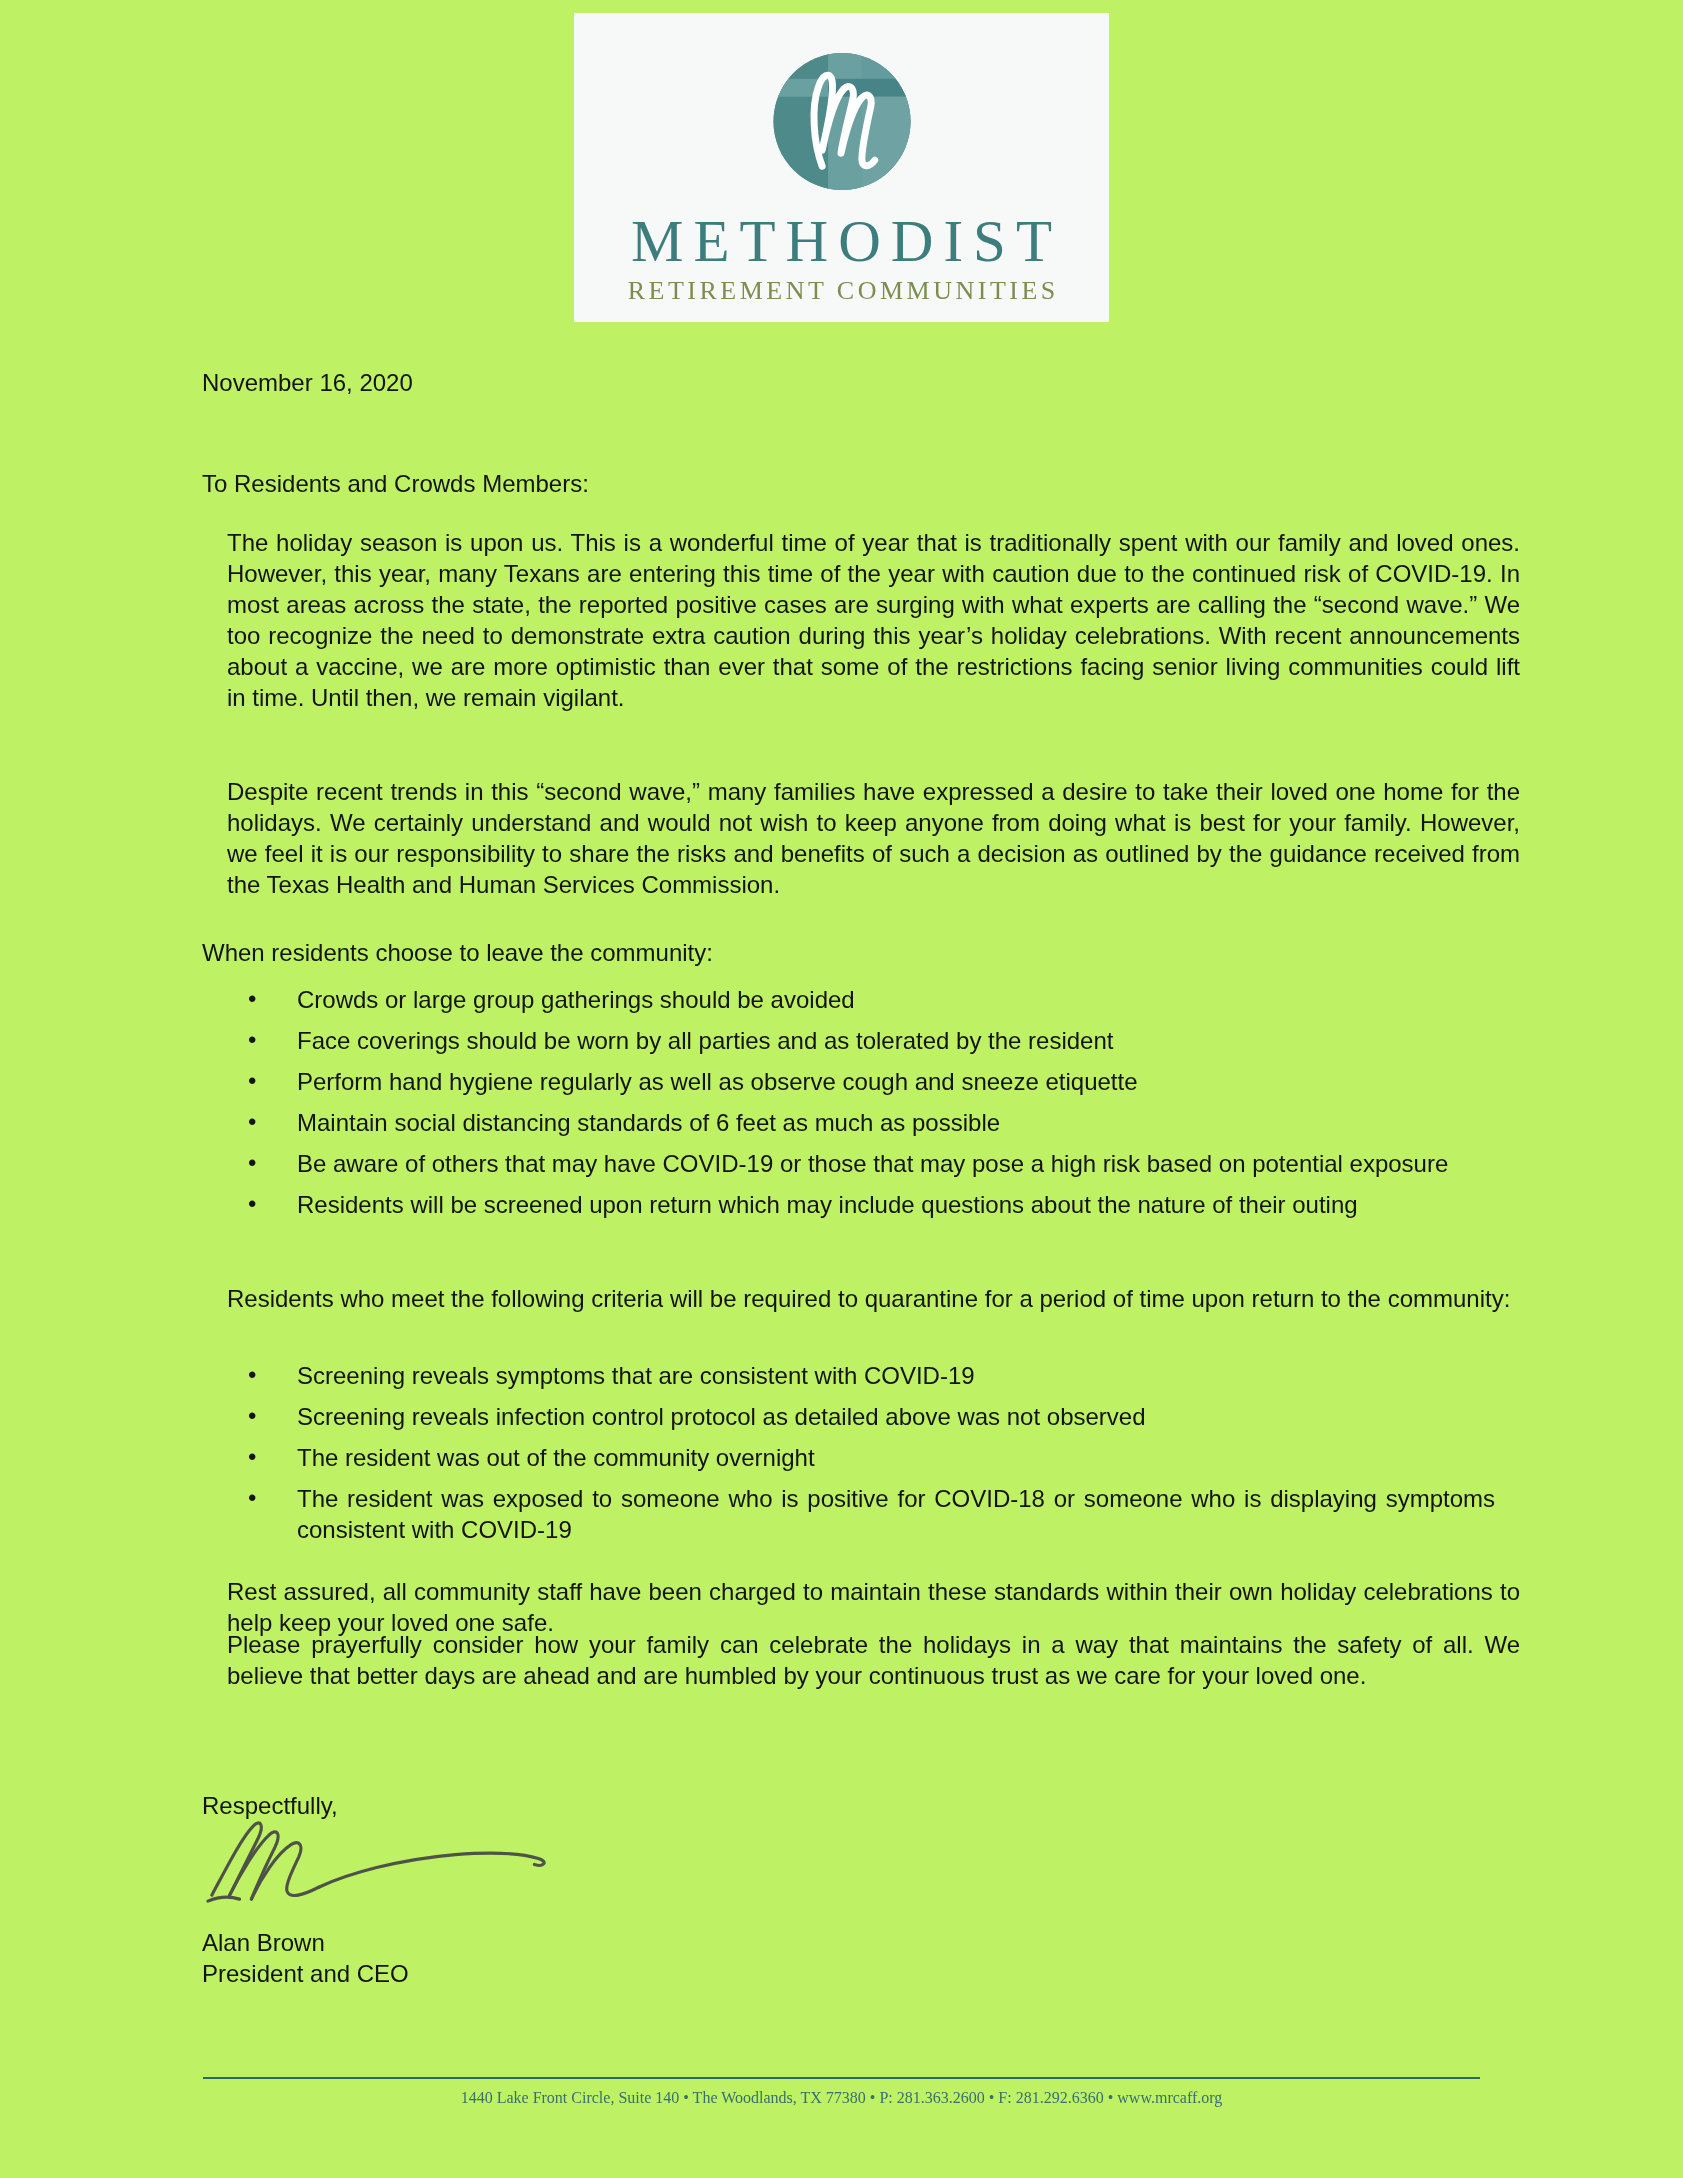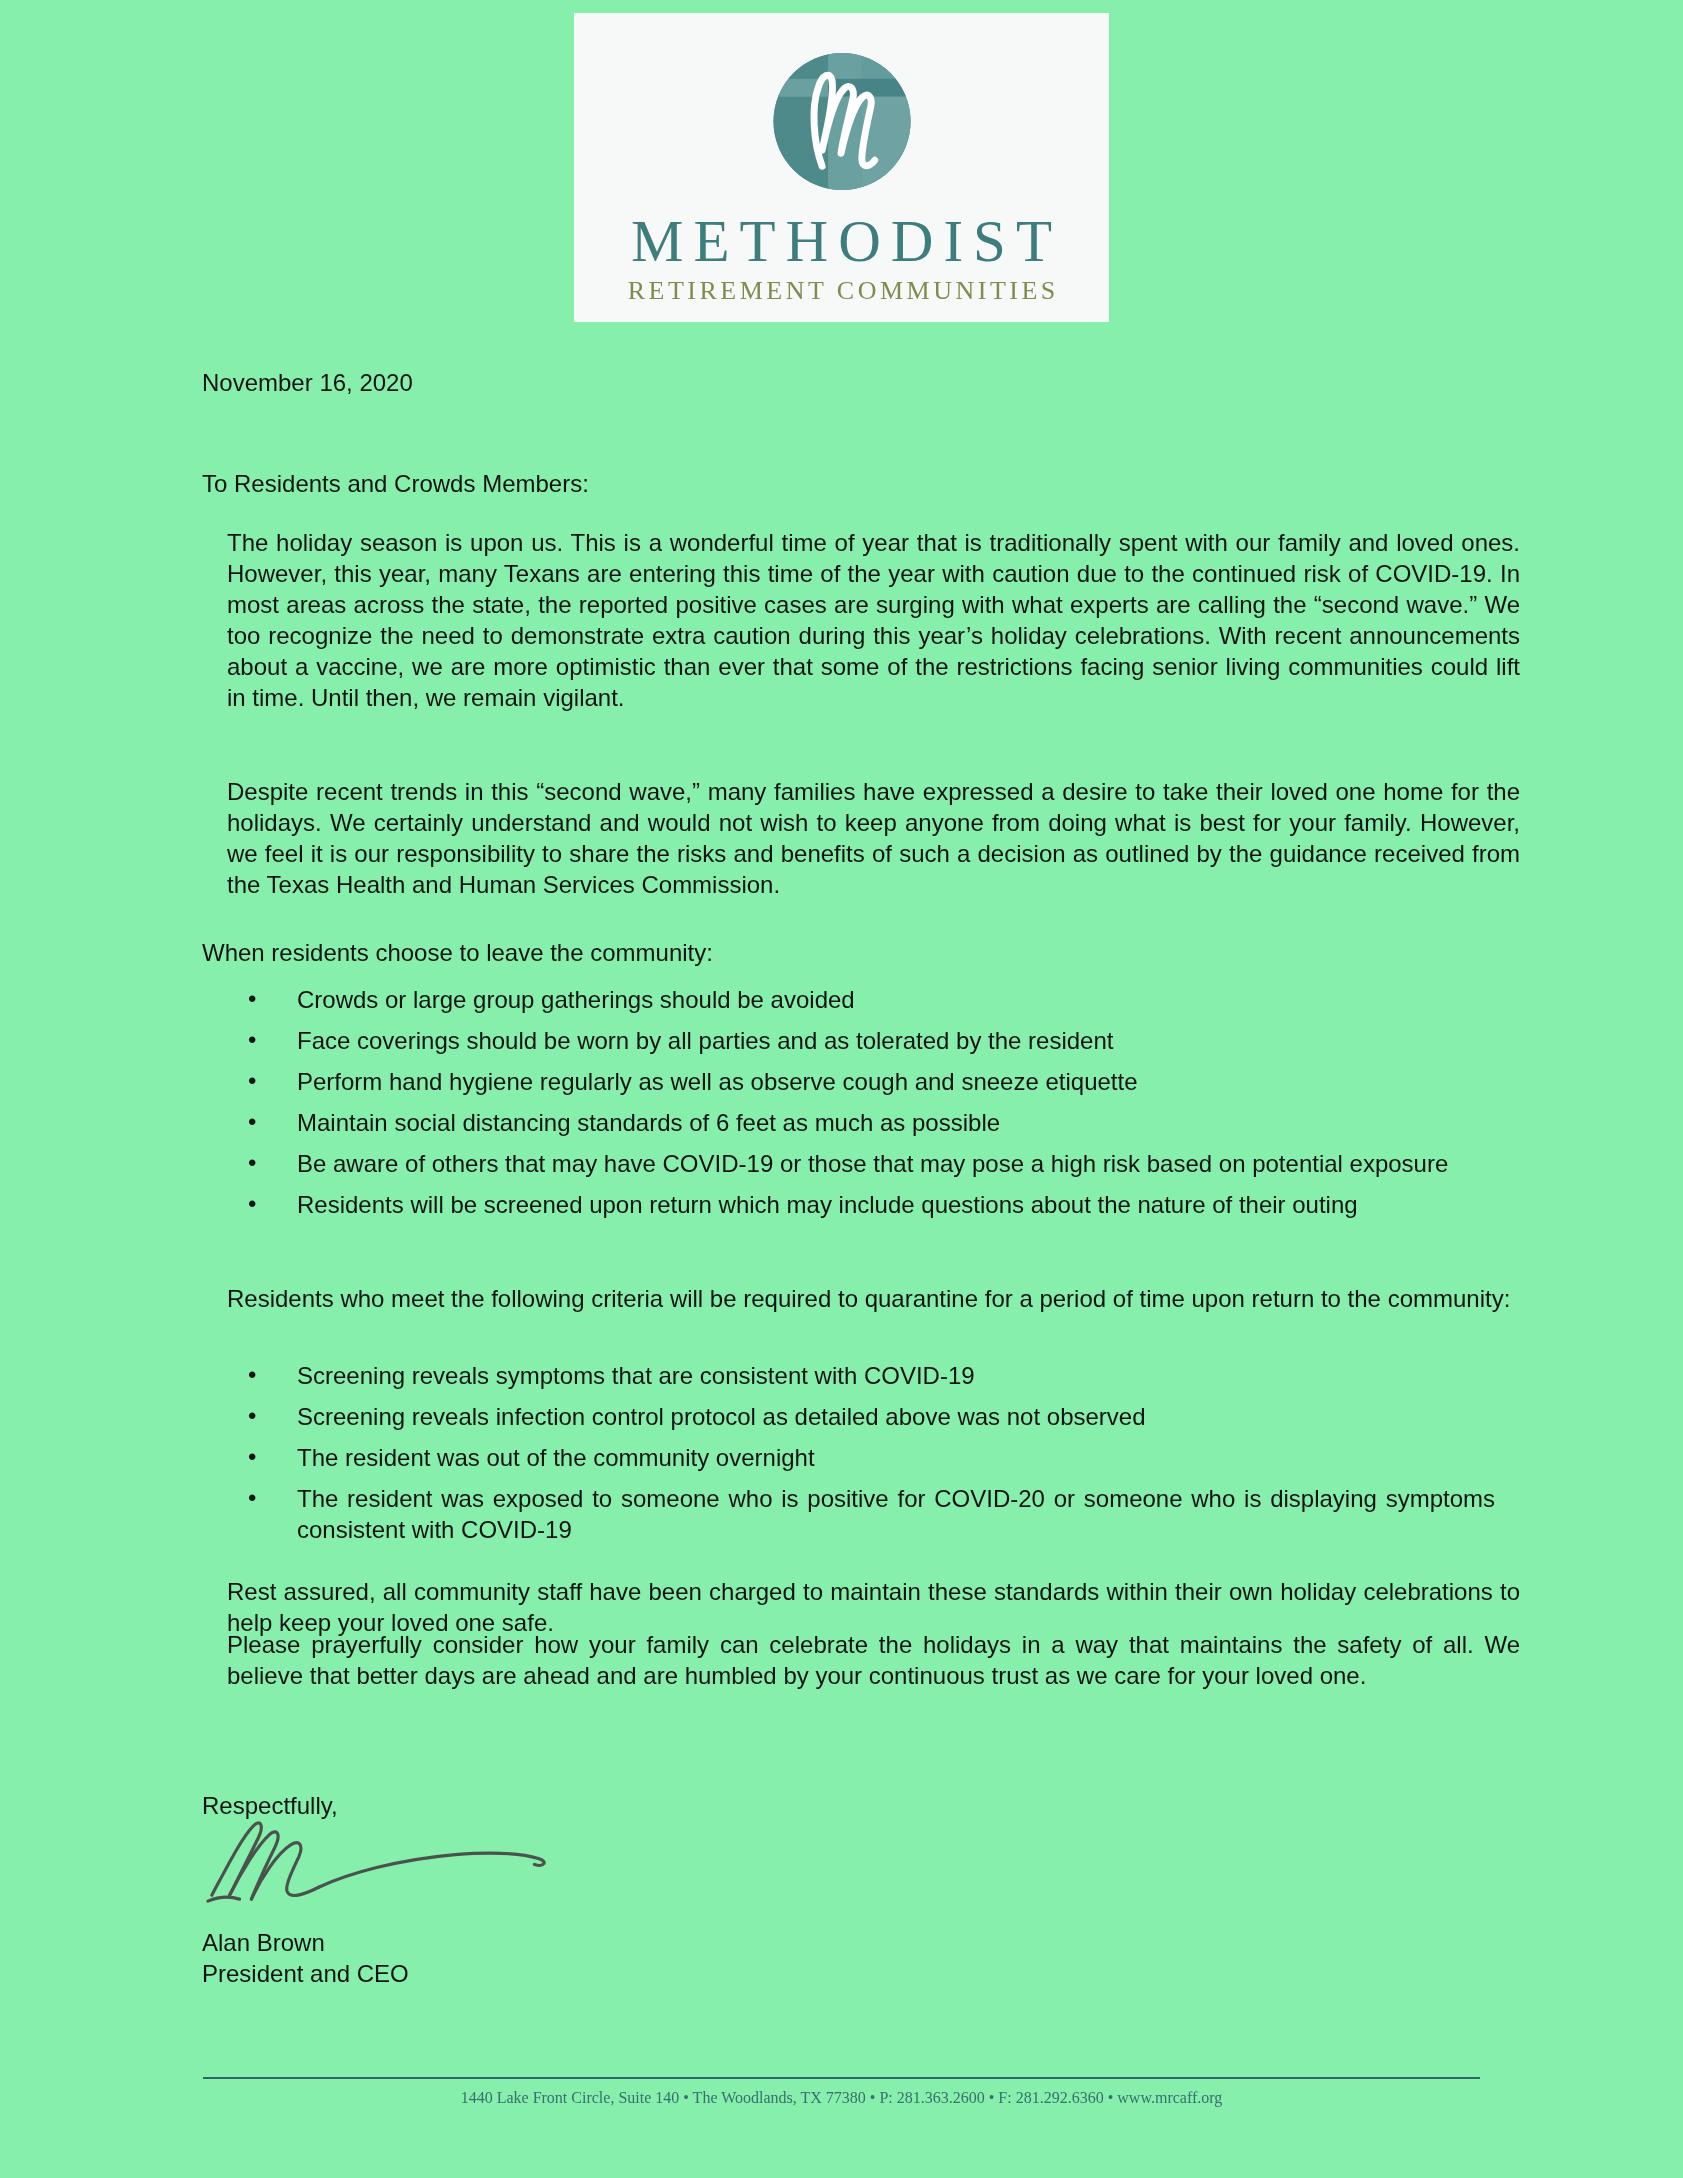--- a/index.html
+++ b/index.html
@@ -1,17 +1,17 @@
 <!DOCTYPE html>
 <html><head>
 <meta charset="utf-8">
 <style>
   html,body { margin:0; padding:0; background:#ffffff; }
   .page {
-    position:relative; width:1683px; height:2178px; background:#86efac;
+    position:relative; width:1683px; height:2178px; background:#bef264;
     font-family:"Liberation Sans","DejaVu Sans",sans-serif;
     color:#141414; overflow:hidden;
   }
 
   
   .logo-box {
     position:absolute; left:574px; top:13px; width:535px; height:309px;
     background:#f7f8f8; text-align:center;
   }
   .logo-mark { position:absolute; left:50%; top:36px; transform:translateX(-50%); }
@@ -111,21 +111,21 @@
       <span class="bullet">•</span>
       <span>Screening reveals symptoms that are consistent with COVID-19</span></li>
     <li>
       <span class="bullet">•</span>
       <span>Screening reveals infection control protocol as detailed above was not observed</span></li>
     <li>
       <span class="bullet">•</span>
       <span>The resident was out of the community overnight</span></li>
     <li>
       <span class="bullet">•</span>
-      <span>The resident was exposed to someone who is positive for COVID-20 or someone who is displaying symptoms consistent with COVID-19</span></li>
+      <span>The resident was exposed to someone who is positive for COVID-18 or someone who is displaying symptoms consistent with COVID-19</span></li>
   </ul>
 
   <div class="tb just" style="top:1576px">Rest assured, all community staff have been charged to maintain these standards within their own holiday celebrations to help keep your loved one safe.</div>
   <div class="tb just" style="top:1629px">Please prayerfully consider how your family can celebrate the holidays in a way that maintains the safety of all.  We believe that better days are ahead and are humbled by your continuous trust as we care for your loved one.</div>
 
   <div class="tb" style="top:1790px">Respectfully,</div>
 
   <div class="sig-block">
     <svg width="376" height="101" viewBox="0 0 380 102" aria-hidden="true">
       <g fill="none" stroke="#454545" stroke-width="3.2" stroke-linecap="round" stroke-linejoin="round" opacity="0.92">

